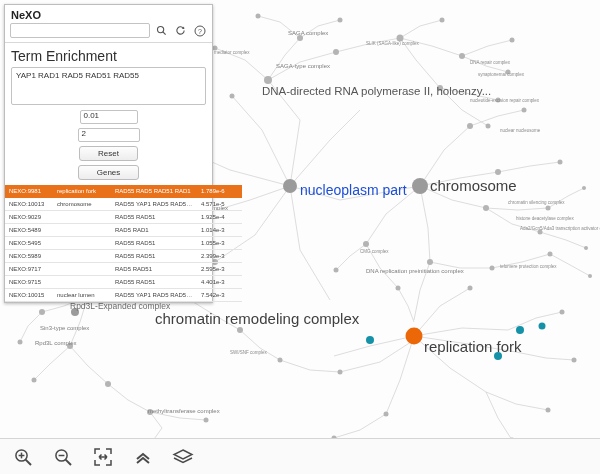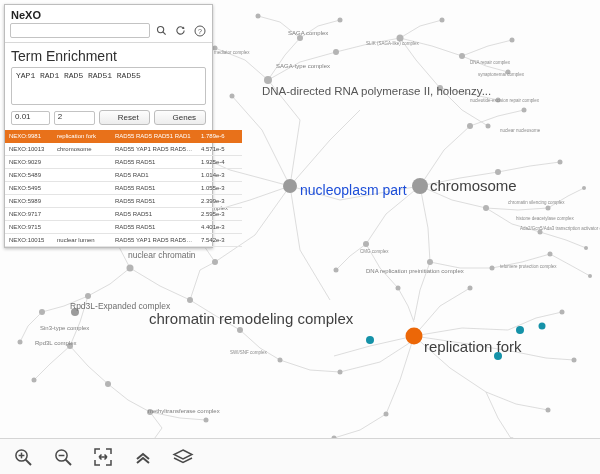--- a/index.html
+++ b/index.html
@@ -121,27 +121,27 @@
     margin: 0 6px 5px 6px;
     height: 38px;
     border: 1px solid #c3c3c3;
     background: #fff;
     font-size: 8px;
     color: #333;
     padding: 3px 4px;
     box-sizing: border-box;
     overflow: hidden;
     border-radius: 2px;
-    font-family: Liberation Mono, monospace;
   }
   .params-row {
     display: flex;
     align-items: center;
     gap: 4px;
     padding: 0 6px 5px 6px;
+    flex-direction: column;
   }
   .param-input {
     width: 58px; height: 14px;
     border: 1px solid #c3c3c3;
     background: #fff;
     font-size: 8px;
     color: #333;
     padding: 0 3px;
     box-sizing: border-box;
     border-radius: 2px;
@@ -382,21 +382,21 @@
         <div class="net-label huge" style="left: 300px; top: 182px;">nucleoplasm part</div>
         <div class="net-label xhuge" style="left: 430px; top: 177px;">chromosome</div>
         <div class="net-label tiny" style="left: 508px; top: 200px;">chromatin silencing complex</div>
         <div class="net-label tiny" style="left: 516px; top: 216px;">histone deacetylase complex</div>
         <div class="net-label tiny" style="left: 520px; top: 226px;">Ada2/Gcn5/Ada3 transcription activator complex</div>
         <div class="net-label small" style="left: 115px; top: 205px;">H4/H2A histone acetyltransferase complex</div>
         <div class="net-label med" style="left: 128px; top: 250px;">nuclear chromatin</div>
         <div class="net-label tiny" style="left: 360px; top: 249px;">CMG complex</div>
         <div class="net-label small" style="left: 366px; top: 268px;">DNA replication preinitiation complex</div>
         <div class="net-label tiny" style="left: 500px; top: 264px;">telomere protection complex</div>
-        <div class="net-label xhuge" style="left: 149px; top: 310px;">chromatin remodeling complex</div>
+        <div class="net-label xhuge" style="left: 155px; top: 310px;">chromatin remodeling complex</div>
         <div class="net-label med" style="left: 70px; top: 301px;">Rpd3L-Expanded complex</div>
         <div class="net-label small" style="left: 40px; top: 325px;">Sin3-type complex</div>
         <div class="net-label small" style="left: 35px; top: 340px;">Rpd3L complex</div>
         <div class="net-label tiny" style="left: 230px; top: 350px;">SWI/SNF complex</div>
         <div class="net-label xhuge" style="left: 424px; top: 338px;">replication fork</div>
         <div class="net-label small" style="left: 148px; top: 408px;">methyltransferase complex</div>
         <div class="net-label small" style="left: 142px; top: 437px;">Set1C/COMPASS complex</div>
       </div>
   </div>
 

